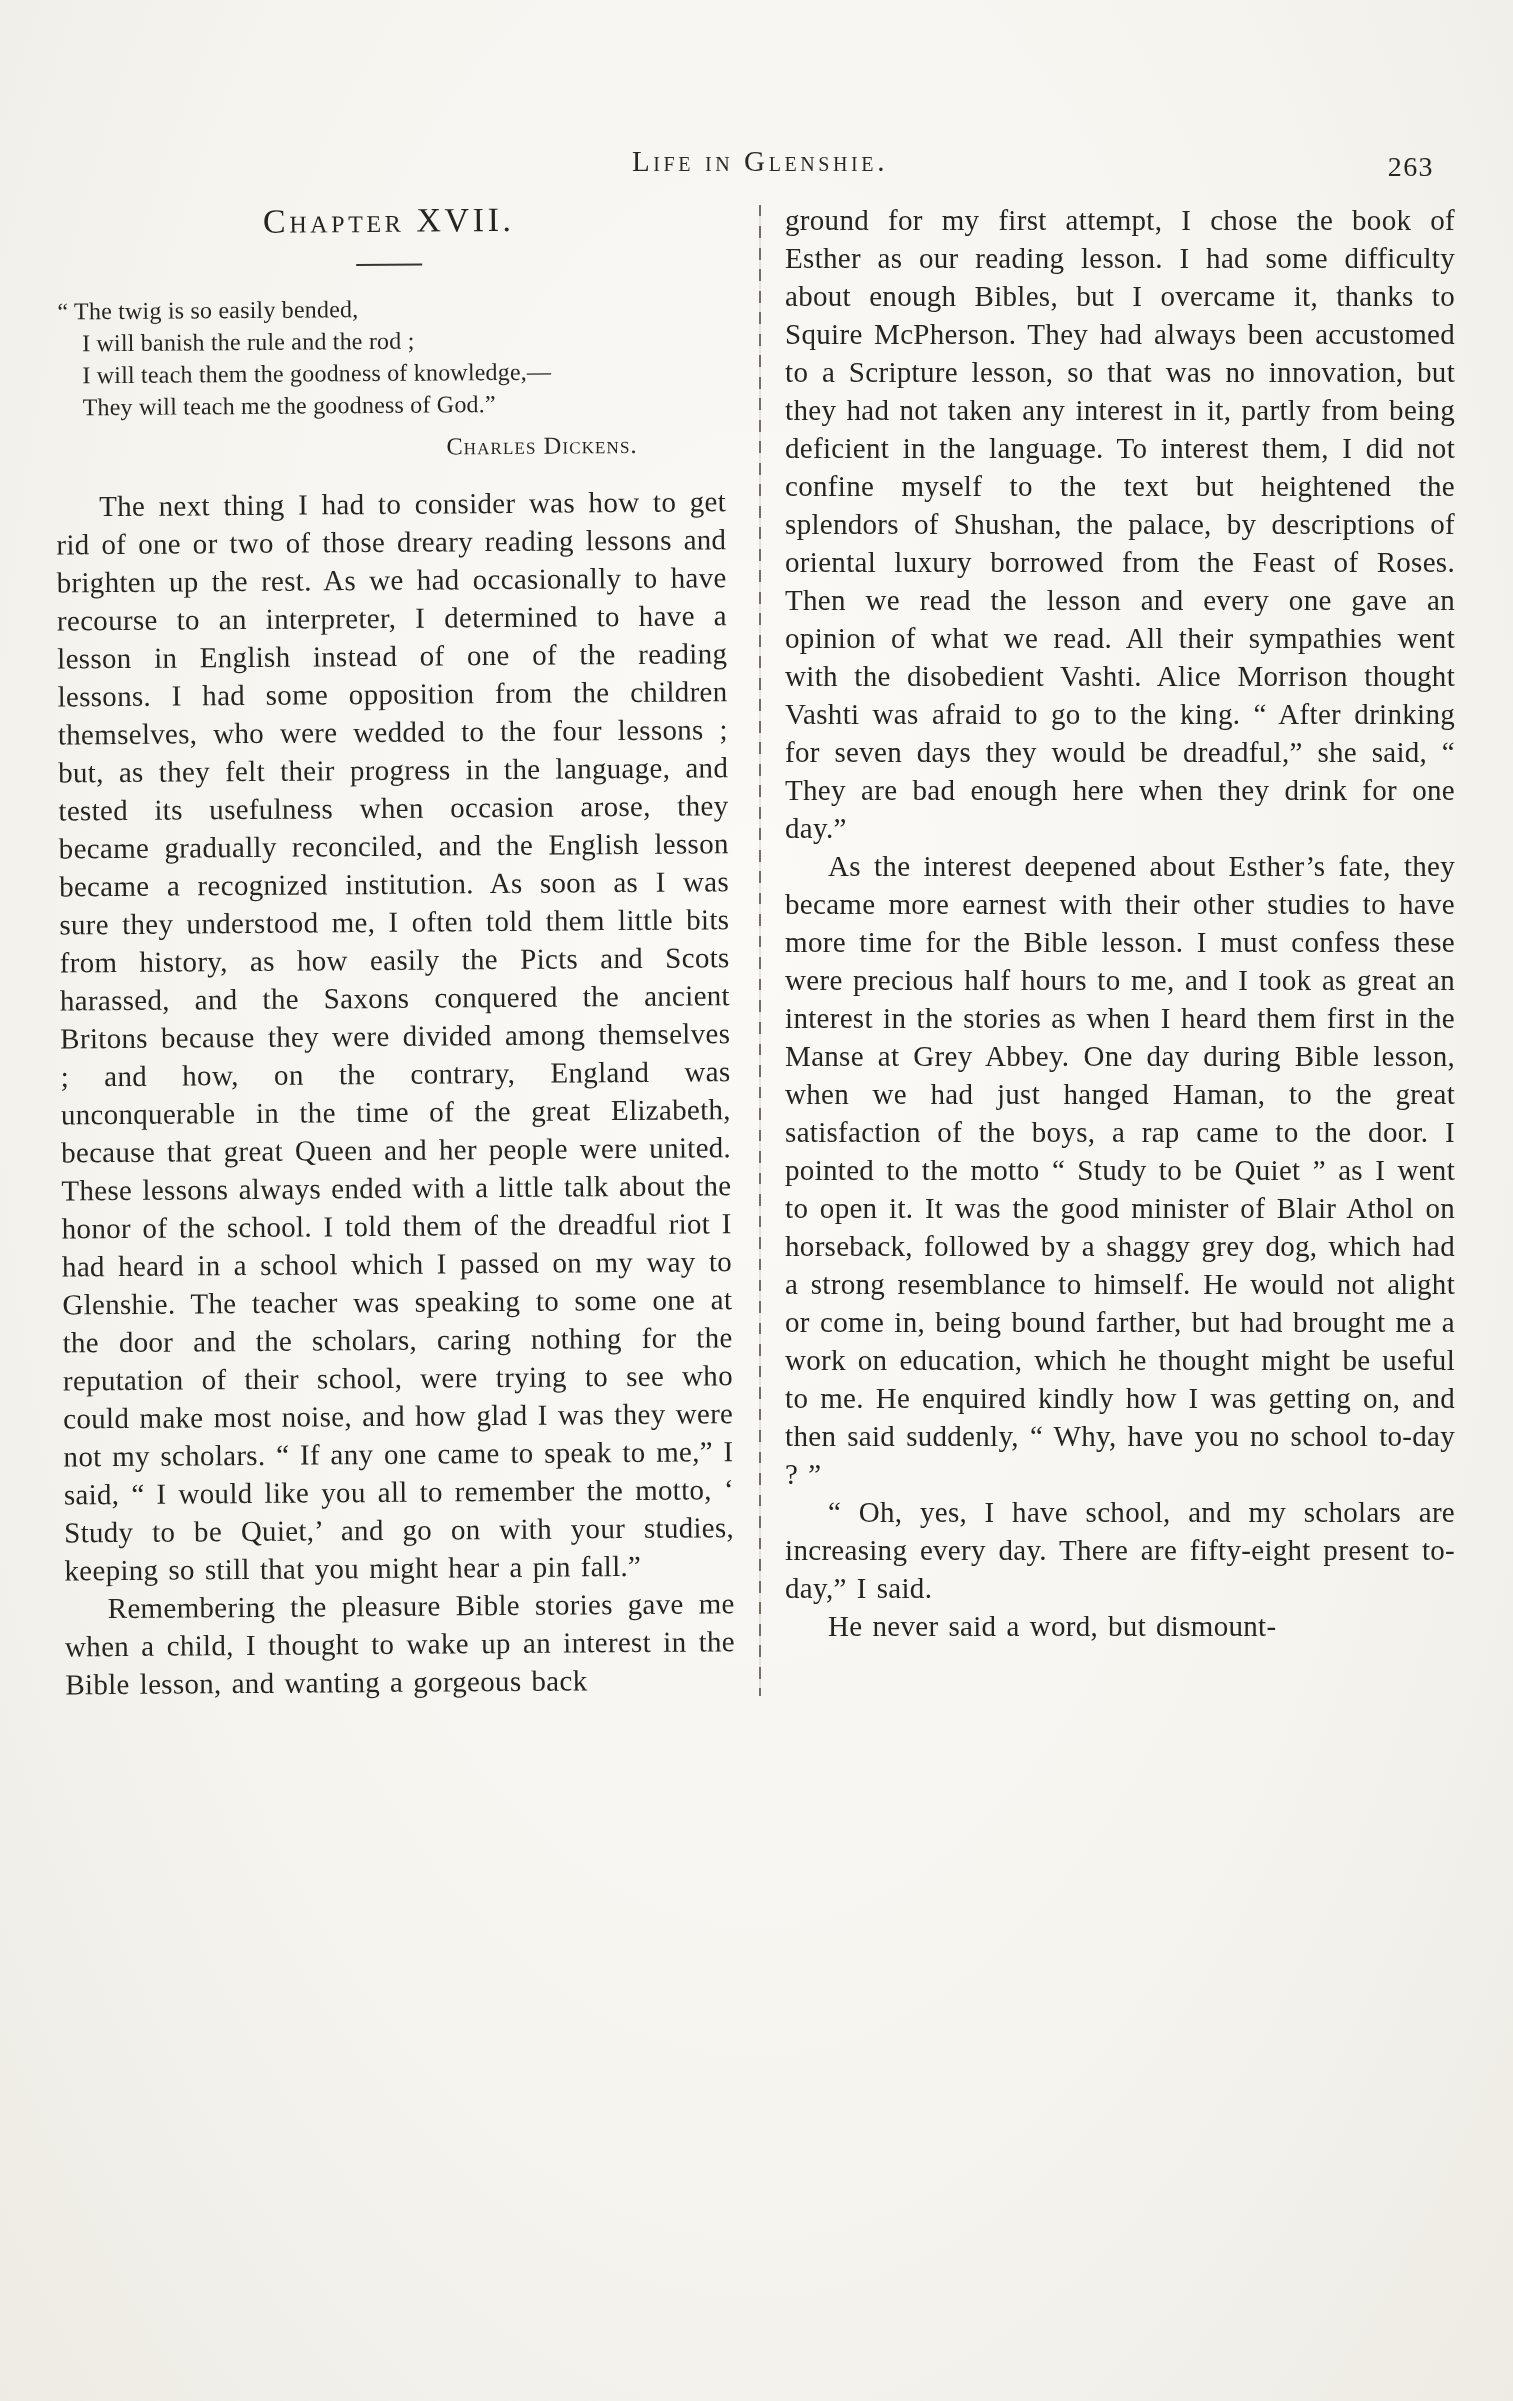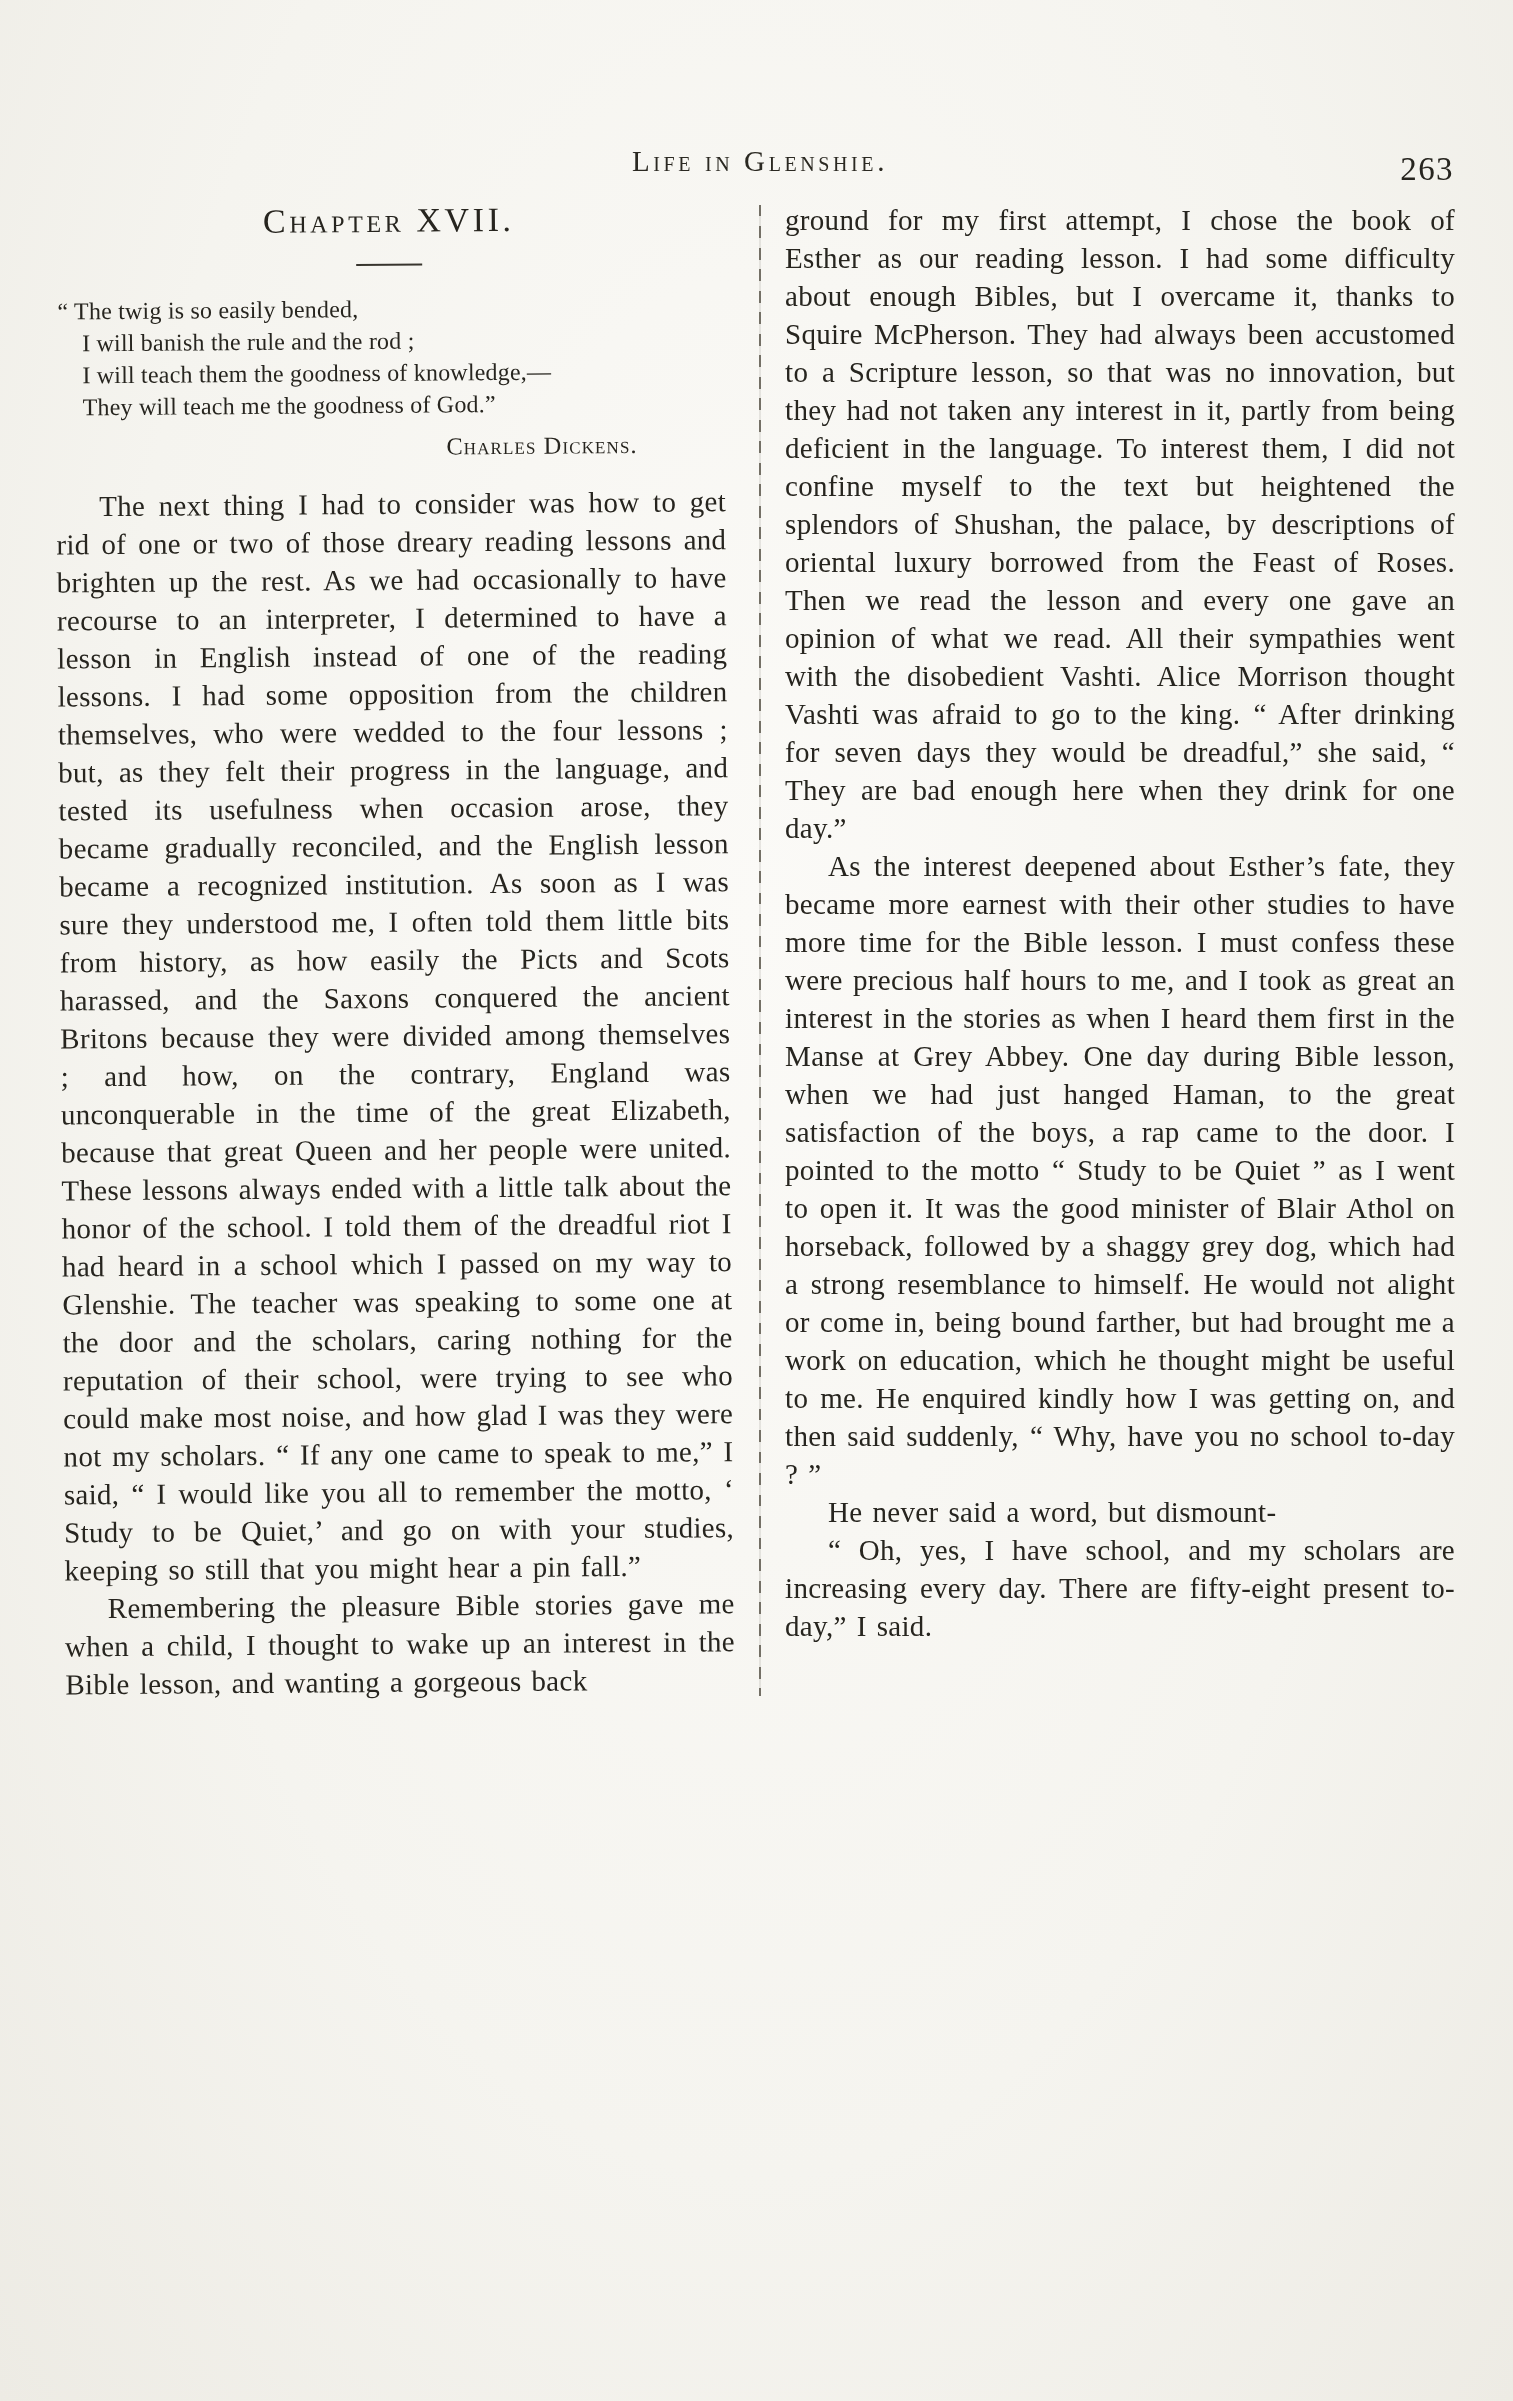--- a/index.html
+++ b/index.html
@@ -31,23 +31,23 @@
     left: 0;
     right: 0;
     text-align: center;
     font-variant: small-caps;
     font-size: 29px;
     letter-spacing: 3.6px;
     color: #2b2922;
   }
   .page-number {
     position: absolute;
-    right: 1px;
+    right: 21px;
     top: 5.7px;
-    font-size: 33px;
+    font-size: 28px;
     letter-spacing: 1.4px;
   }
   
   .columns {
     display: flex;
     align-items: flex-start;
     margin-top: 14px;
   }
   .col {
     box-sizing: border-box;
@@ -150,19 +150,19 @@
 
       <p class="body-para indent first-body">The next thing I had to consider was how to get rid of one or two of those dreary reading lessons and brighten up the rest. As we had occasionally to have recourse to an interpreter, I determined to have a lesson in English instead of one of the reading lessons. I had some opposition from the children themselves, who were wedded to the four lessons ; but, as they felt their progress in the language, and tested its usefulness when occasion arose, they became gradually reconciled, and the English lesson became a recognized institution. As soon as I was sure they understood me, I often told them little bits from history, as how easily the Picts and Scots harassed, and the Saxons conquered the ancient Britons because they were divided among themselves ; and how, on the contrary, England was unconquerable in the time of the great Elizabeth, because that great Queen and her people were united. These lessons always ended with a little talk about the honor of the school. I told them of the dreadful riot I had heard in a school which I passed on my way to Glenshie. The teacher was speaking to some one at the door and the scholars, caring nothing for the reputation of their school, were trying to see who could make most noise, and how glad I was they were not my scholars. “ If any one came to speak to me,” I said, “ I would like you all to remember the motto, ‘ Study to be Quiet,’ and go on with your studies, keeping so still that you might hear a pin fall.”</p>
       <p class="body-para indent">Remembering the pleasure Bible stories gave me when a child, I thought to wake up an interest in the Bible lesson, and wanting a gorgeous back</p>
     </div>
 
     <div class="divider"></div>
 
     <div class="col col-right">
       <p class="body-para">ground for my first attempt, I chose the book of Esther as our reading lesson. I had some difficulty about enough Bibles, but I overcame it, thanks to Squire McPherson. They had always been accustomed to a Scripture lesson, so that was no innovation, but they had not taken any interest in it, partly from being deficient in the language. To interest them, I did not confine myself to the text but heightened the splendors of Shushan, the palace, by descriptions of oriental luxury borrowed from the Feast of Roses. Then we read the lesson and every one gave an opinion of what we read. All their sympathies went with the disobedient Vashti. Alice Morrison thought Vashti was afraid to go to the king. “ After drinking for seven days they would be dreadful,” she said, “ They are bad enough here when they drink for one day.”</p>
       <p class="body-para indent">As the interest deepened about Esther’s fate, they became more earnest with their other studies to have more time for the Bible lesson. I must confess these were precious half hours to me, and I took as great an interest in the stories as when I heard them first in the Manse at Grey Abbey. One day during Bible lesson, when we had just hanged Haman, to the great satisfaction of the boys, a rap came to the door. I pointed to the motto “ Study to be Quiet ” as I went to open it. It was the good minister of Blair Athol on horseback, followed by a shaggy grey dog, which had a strong resemblance to himself. He would not alight or come in, being bound farther, but had brought me a work on education, which he thought might be useful to me. He enquired kindly how I was getting on, and then said suddenly, “ Why, have you no school to-day ? ”</p>
+      <p class="body-para indent">“ Oh, yes, I have school, and my scholars are increasing every day. There are fifty-eight present to-day,” I said.</p>
       <p class="body-para indent">He never said a word, but dismount-</p>
-      <p class="body-para indent">“ Oh, yes, I have school, and my scholars are increasing every day. There are fifty-eight present to-day,” I said.</p>
     </div>
 
   </div>
 </div>
 
 
 </body></html>

